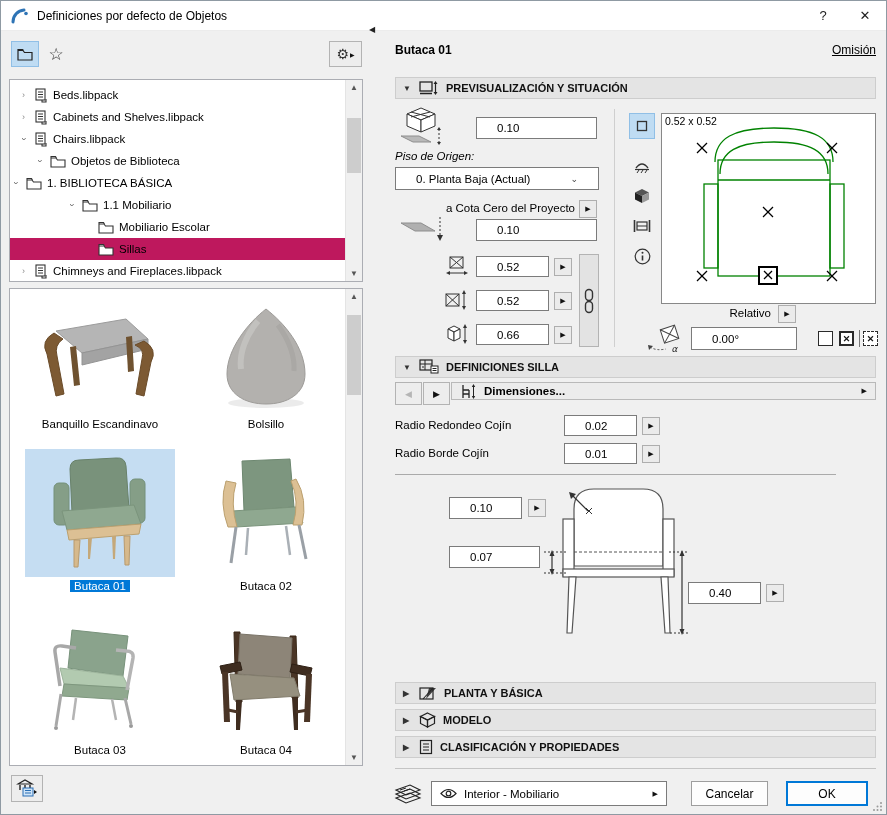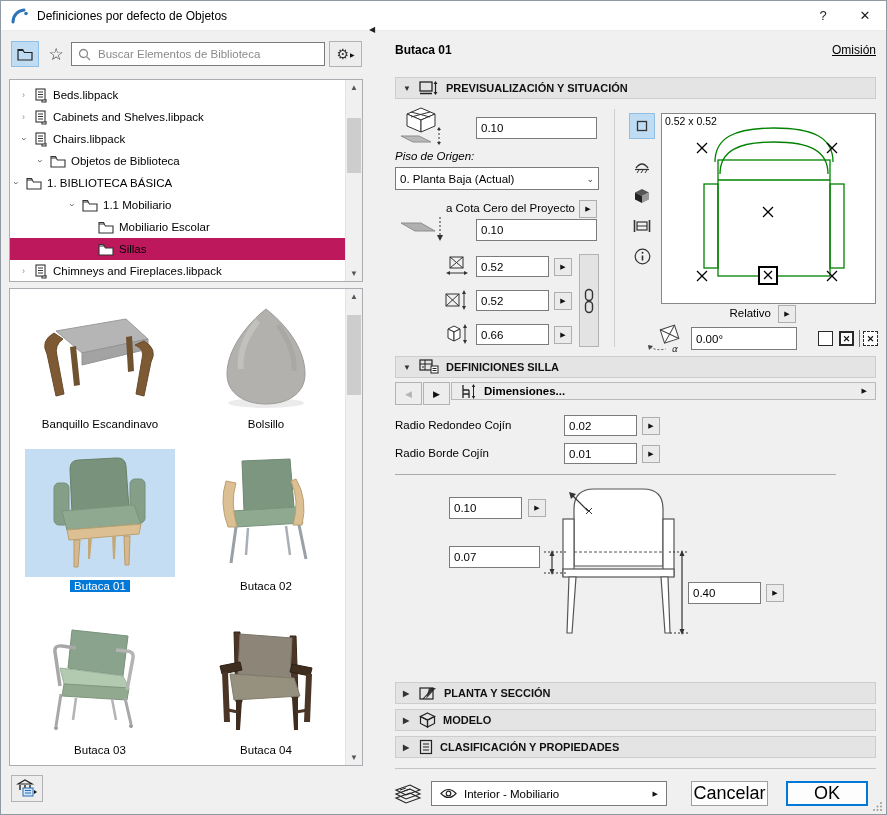--- a/index.html
+++ b/index.html
@@ -4,21 +4,21 @@
 <style>
   html,body{margin:0;padding:0;background:#fff;font-family:"Liberation Sans",sans-serif;}
   #win{position:relative;width:885px;height:813px;border:1px solid #8f9aa3;background:#f0f0f0;overflow:hidden;}
   .abs{position:absolute;box-sizing:border-box;}
   
   .titlebar{left:0;top:0;width:885px;height:30px;background:#fff;display:flex;align-items:center;border-bottom:1px solid #ececec;}
   .title{font-size:12px;color:#000;margin-left:8px;}
   .tbtn{width:42px;height:29px;display:flex;align-items:center;justify-content:center;font-size:13px;color:#222;cursor:default;}
   
   .lbl{position:absolute;font-size:11.5px;color:#000;white-space:nowrap;box-sizing:border-box;}
-  .fld{position:absolute;box-sizing:border-box;background:#fff;border:1px solid #7b7b7b;font-size:11.5px;font-family:"Liberation Sans",sans-serif;padding:1px 4px;color:#000;}
+  .fld{position:absolute;box-sizing:border-box;background:#fff;border:1px solid #7b7b7b;font-size:11.5px;font-family:"Liberation Sans",sans-serif;padding:1px 20px;color:#000;}
   .fly{position:absolute;box-sizing:border-box;width:18px;height:18px;background:#ebebeb;border:1px solid #aeaeae;display:flex;align-items:center;justify-content:center;font-size:7px;color:#111;}
   .secbar{position:absolute;left:394px;width:481px;height:22px;background:#e4e4e4;border:1px solid #cdcdcd;box-sizing:border-box;display:flex;align-items:center;gap:7px;padding:0 7px;font-weight:bold;font-size:11px;color:#111;}
   .tri{font-size:8px;color:#333;width:9px;flex:0 0 auto;}
   .icon{display:inline-flex;align-items:center;justify-content:center;flex:0 0 auto;}
   
   .toolbtn{position:absolute;box-sizing:border-box;display:flex;align-items:center;justify-content:center;}
   .sel-blue{background:#bfdcf3;border:1px solid #90bfe6;}
   .search{position:absolute;box-sizing:border-box;background:#fff;border:1px solid #7b7b7b;display:flex;align-items:center;padding:0 6px;gap:5px;}
   .search input{border:none;outline:none;flex:1;font-size:11.5px;font-family:"Liberation Sans",sans-serif;color:#000;background:transparent;}
   .search input::placeholder{color:#8a8a8a;}
@@ -28,21 +28,21 @@
   .exp{width:11px;text-align:center;font-size:9px;color:#8a8a8a;flex:0 0 auto;}
   .exp.open{transform:rotate(90deg);color:#3a3a3a;}
   .sb{position:absolute;width:16px;background:#f0f0f0;border-left:1px solid #e4e4e4;}
   .sb .ar{height:15px;display:flex;align-items:center;justify-content:center;font-size:8px;color:#555;}
   .sbthumb{position:absolute;left:1px;width:14px;background:#cdcdcd;}
   .thumb-label{font-size:11.5px;text-align:center;margin-top:3px;}
   .thumb-label .seltxt{background:#0078d7;color:#fff;padding:0 4px;}
   
   .navbtn{position:absolute;box-sizing:border-box;background:#ededed;border:1px solid #b3b3b3;display:flex;align-items:center;justify-content:center;font-size:9px;}
   .chkbox{position:absolute;width:15px;height:15px;box-sizing:border-box;background:#fff;border:1px solid #2a2a2a;display:flex;align-items:center;justify-content:center;font-size:9px;font-weight:bold;color:#111;}
-  .btn{position:absolute;box-sizing:border-box;background:#fdfdfd;border:1px solid #9e9e9e;display:flex;align-items:center;justify-content:center;font-size:18px;color:#000;text-align:right;}
+  .btn{position:absolute;box-sizing:border-box;background:#fdfdfd;border:1px solid #9e9e9e;display:flex;align-items:center;justify-content:center;font-size:12px;color:#000;text-align:right;}
   .btn.default{border:2px solid #0078d7;}
   .hline{position:absolute;height:1px;background:#aaa;}
   .vline{position:absolute;width:1px;background:#cfcfcf;}
 </style>
 </head>
 <body>
 
 <div id="win">
 
   <div class="abs titlebar">
@@ -60,29 +60,20 @@
 
   <div class="toolbtn sel-blue" style="left:10px;top:40px;width:28px;height:26px;">
     <span class="icon">
       <svg width="16" height="13" viewBox="0 0 16 13">
           <path d="M1,2.5 h5 l1.5,2 h7.5 v7.5 h-14 z M1,2.5 v-1 h4.5 l1,1" fill="none" stroke="#222" stroke-width="1.2"></path>
         </svg>
     </span>
   </div>
   <div class="toolbtn" style="left:42px;top:40px;width:26px;height:26px;">
     <span style="font-size:17px;color:#333;">☆</span>
-  </div>
-  <div class="search" style="left:70px;top:41px;width:254px;height:24px;">
-    <span class="icon">
-      <svg width="13" height="13" viewBox="0 0 13 13">
-          <circle cx="5.5" cy="5.5" r="4" fill="none" stroke="#8a8a8a" stroke-width="1.3"></circle>
-          <line x1="8.6" y1="8.6" x2="12" y2="12" stroke="#8a8a8a" stroke-width="1.3"></line>
-        </svg>
-    </span>
-    <input type="text" placeholder="Buscar Elementos de Biblioteca" style="">
   </div>
   <div class="toolbtn" style="left:328px;top:40px;width:33px;height:26px;background:#ededed;border:1px solid #b3b3b3;gap:1px;">
     <span style="font-size:14px;color:#333;">⚙</span>
     <span style="font-size:6px;color:#111;">▶</span>
   </div>
 
   <div class="panelbox" style="left:8px;top:78px;width:354px;height:203px;overflow:hidden;">
     <div style="position:absolute;left:0;top:4px;right:17px;">
       <div class="trow" style="padding-left:8px">
         <span class="exp">›</span>
@@ -582,21 +573,21 @@
 
   <div class="secbar" style="top:681px;">
     <span class="tri">▶</span>
     <span class="icon">
       <svg width="18" height="15" viewBox="0 0 18 15">
           <rect x="1" y="2" width="13" height="11" fill="none" stroke="#222" stroke-width="1.2"></rect>
           <path d="M14,2 L4,13" stroke="#222" stroke-width="1.1"></path>
           <path d="M10,2 l7,0 -10,11" fill="#222" opacity="0.85"></path>
         </svg>
     </span>
-    <span>PLANTA Y SECCIÓN</span>
+    <span>PLANTA Y BÁSICA</span>
   </div>
   <div class="secbar" style="top:708px;">
     <span class="tri">▶</span>
     <span class="icon">
       <svg width="17" height="16" viewBox="0 0 17 16">
           <polygon points="8.5,1 15.5,4.5 8.5,8 1.5,4.5" fill="none" stroke="#222" stroke-width="1.2"></polygon>
           <polygon points="1.5,4.5 8.5,8 8.5,15 1.5,11.5" fill="none" stroke="#222" stroke-width="1.2"></polygon>
           <polygon points="15.5,4.5 8.5,8 8.5,15 15.5,11.5" fill="none" stroke="#222" stroke-width="1.2"></polygon>
         </svg>
     </span>

